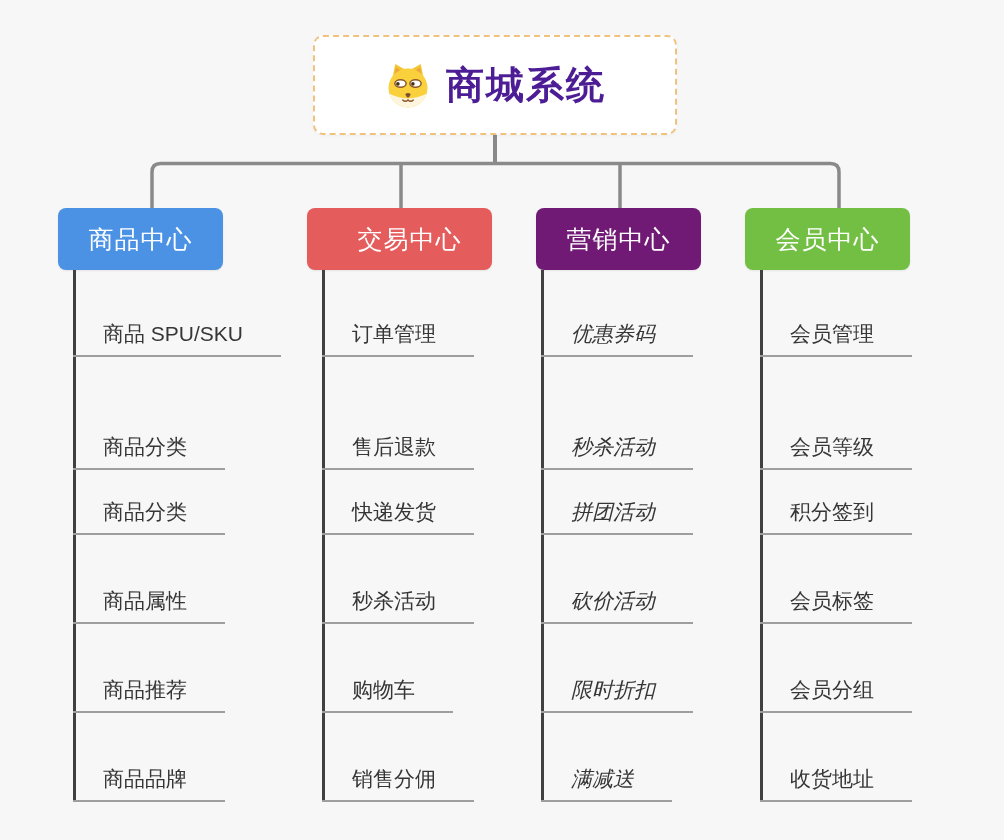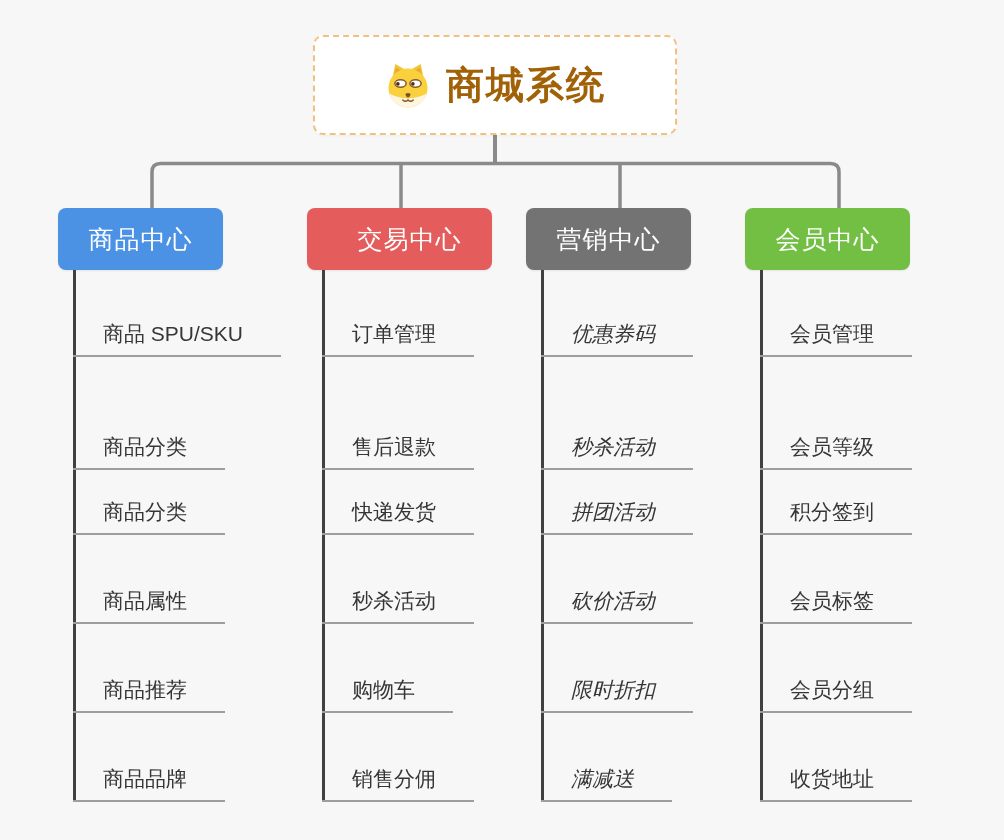--- a/index.html
+++ b/index.html
@@ -9,21 +9,21 @@
     font-family:"Liberation Sans","DejaVu Sans",sans-serif;
   }
   
   .root-node{
     position:absolute;left:313px;top:35px;width:364px;height:100px;
     background:#FFFFFF;border:2px dashed #F1C27E;border-radius:10px;
     box-sizing:border-box;display:flex;align-items:center;justify-content:center;
     gap:14px;box-shadow:0 1px 3px rgba(0,0,0,0.04);
   }
   .root-title{
-    font-size:38px;font-weight:bold;color:#a16207;letter-spacing:2px;white-space:nowrap;text-align:center;
+    font-size:38px;font-weight:bold;color:#4c1d95;letter-spacing:2px;white-space:nowrap;text-align:center;
   }
   .dog-icon{width:48px;height:48px;flex:0 0 auto;}
   
   .connectors{position:absolute;left:0;top:0;width:1004px;height:840px;pointer-events:none;}
   
   .branch-node{
     position:absolute;top:208px;width:165px;height:62px;border-radius:8px;
     display:flex;align-items:center;justify-content:center;
     color:#FFFFFF;font-size:25px;letter-spacing:1px;white-space:nowrap;
     box-shadow:0 1px 2px rgba(0,0,0,0.08);
@@ -73,21 +73,21 @@
     <circle cx="18.5" cy="30.5" r="2.4" fill="#4A2F12"></circle>
     <circle cx="38.5" cy="30.5" r="2.4" fill="#4A2F12"></circle>
     <path d="M28.5 44 Q32 41.5 35.5 44 Q34.5 48.5 32 48.5 Q29.5 48.5 28.5 44 Z" fill="#7A5230"></path>
     <path d="M25 52 Q28.5 55.5 32 52 Q35.5 55.5 39 52" stroke="#8A5A2B" stroke-width="2" fill="none" stroke-linecap="round"></path>
   </svg>
   <span class="root-title">商城系统</span>
 </div>
 
 <div class="branch-node branch-0" style="background-color: rgb(75, 146, 229);">商品中心</div>
 <div class="branch-node branch-1" style="background-color: rgb(229, 92, 92);">交易中心</div>
-<div class="branch-node branch-2" style="background-color: #737373;">营销中心</div>
+<div class="branch-node branch-2" style="background-color: #701a75; margin-left: 10px;">营销中心</div>
 <div class="branch-node branch-3" style="background-color: rgb(114, 191, 68);">会员中心</div>
 
 <div class="leaf-col col-0">
   <div class="leaf row-0">商品 SPU/SKU</div>
   <div class="leaf row-1">商品分类</div>
   <div class="leaf row-2">商品分类</div>
   <div class="leaf row-3">商品属性</div>
   <div class="leaf row-4">商品推荐</div>
   <div class="leaf row-5">商品品牌</div>
 </div>

